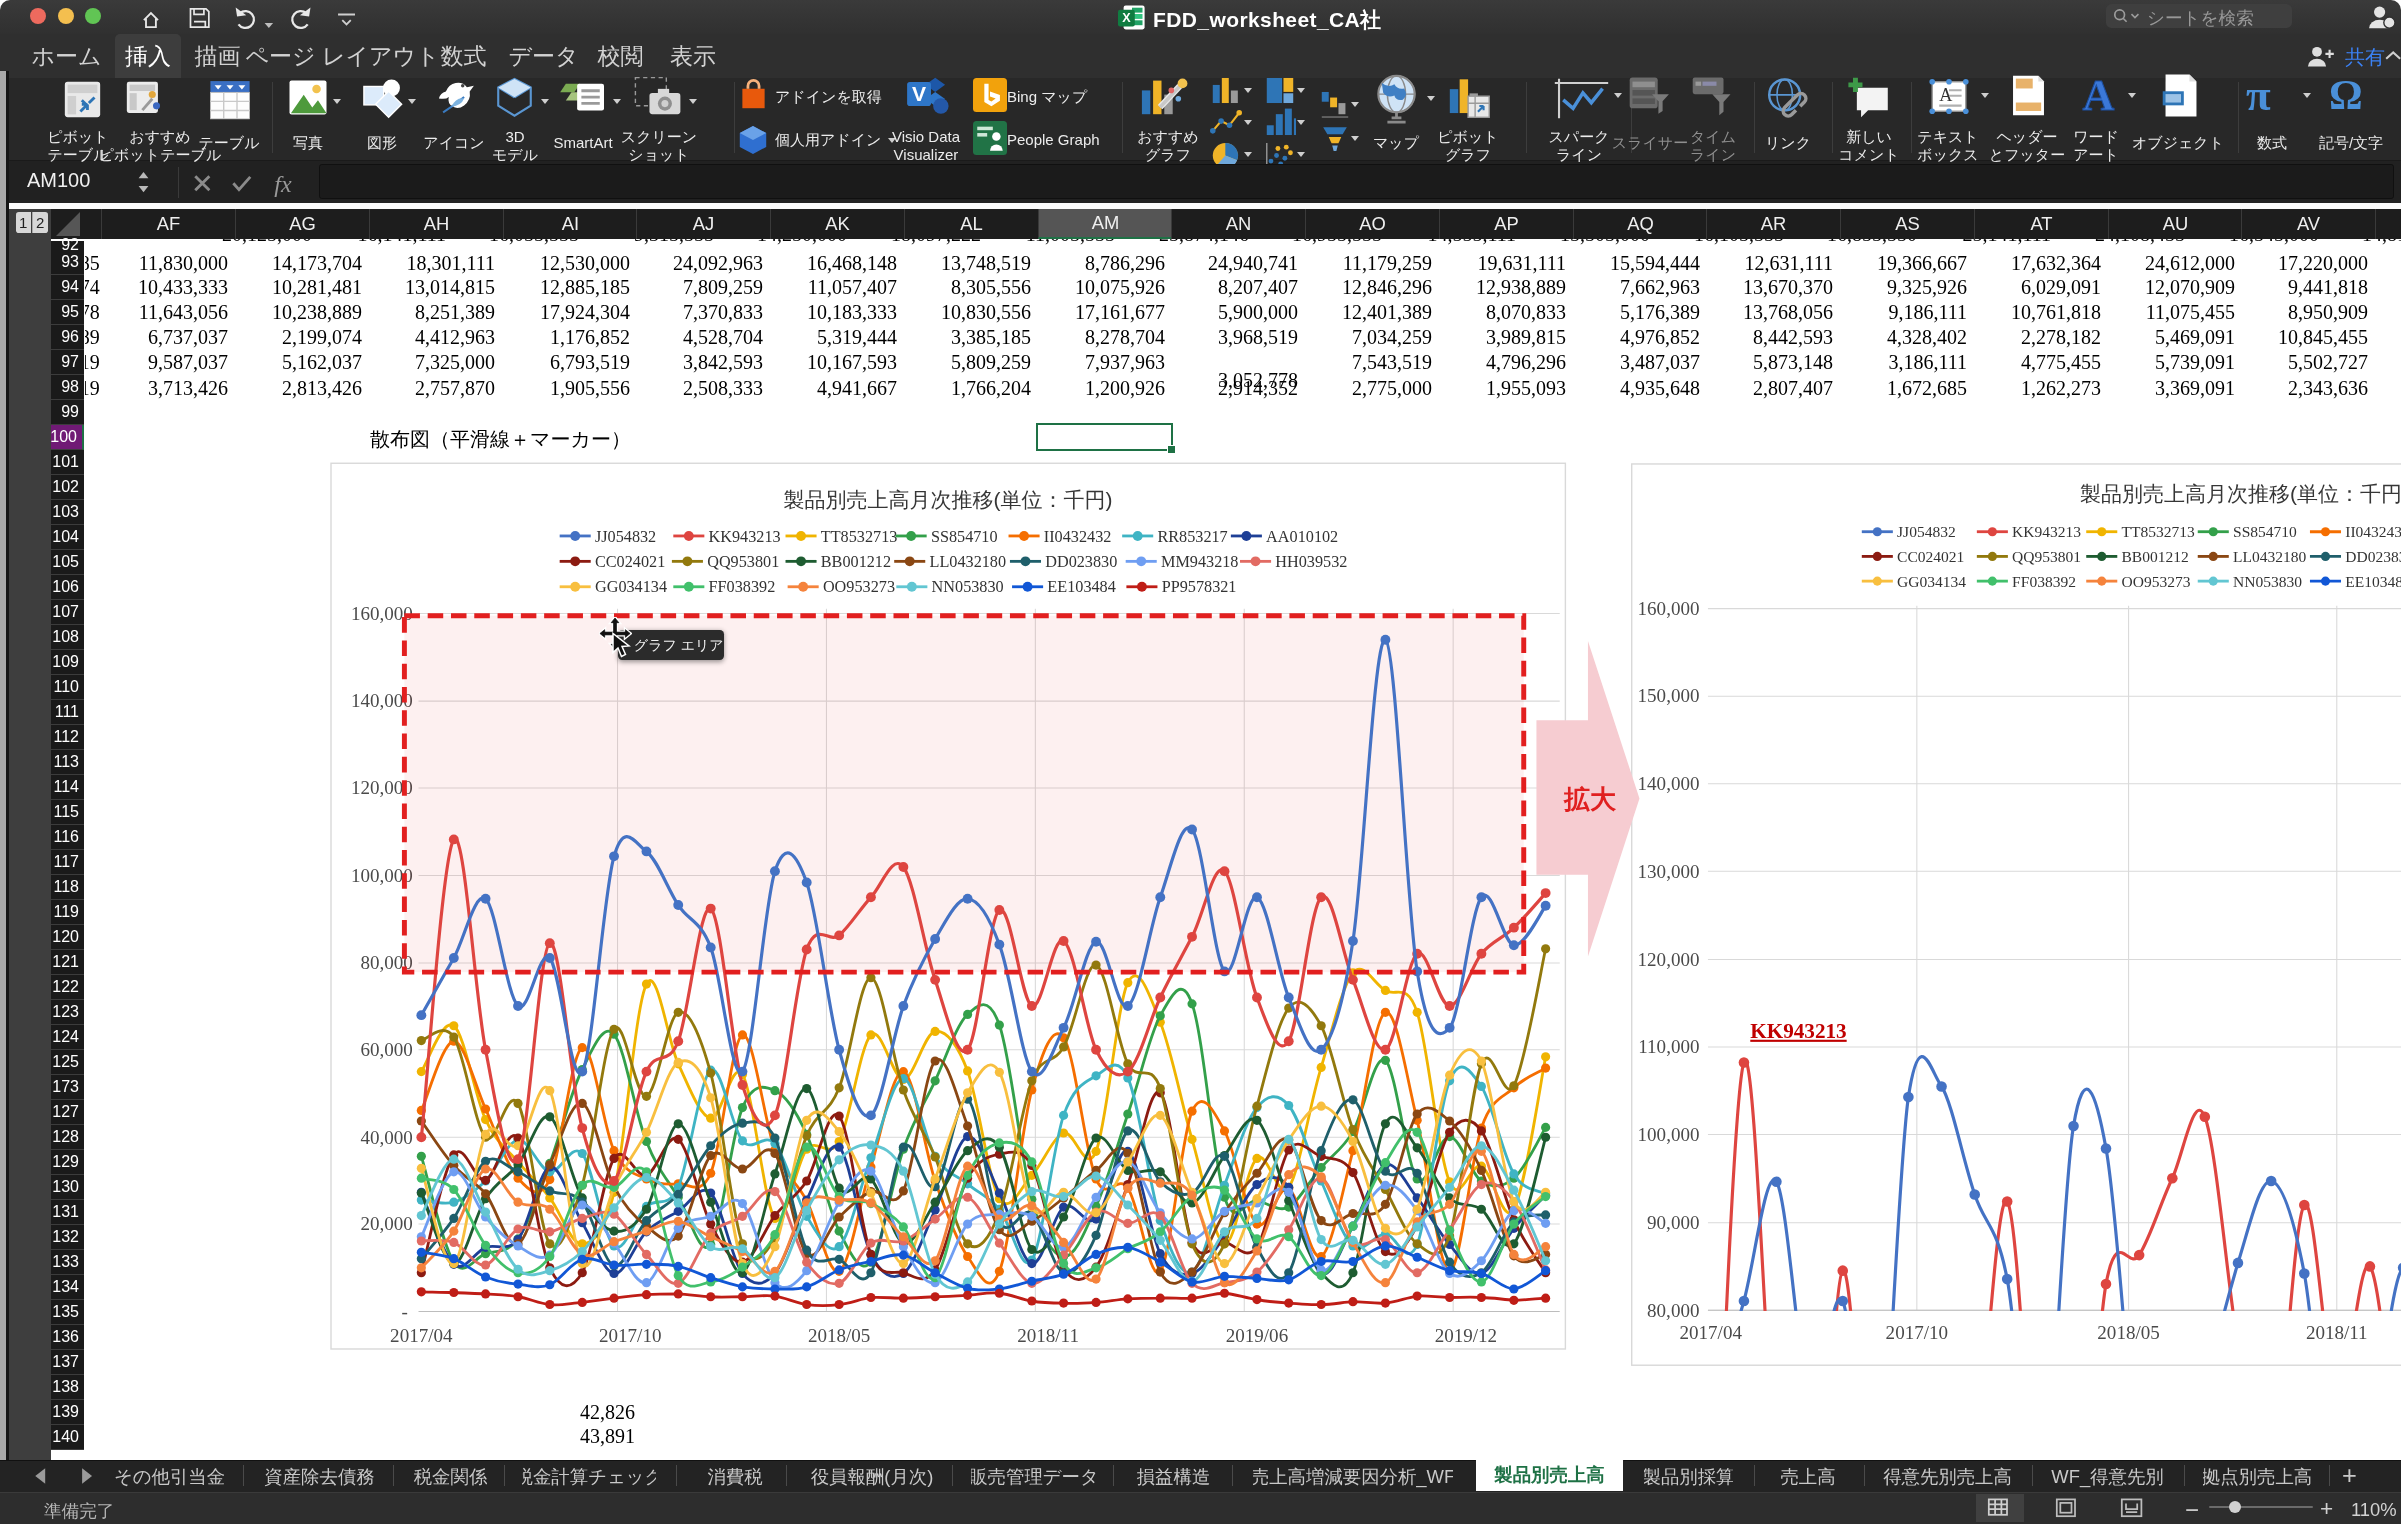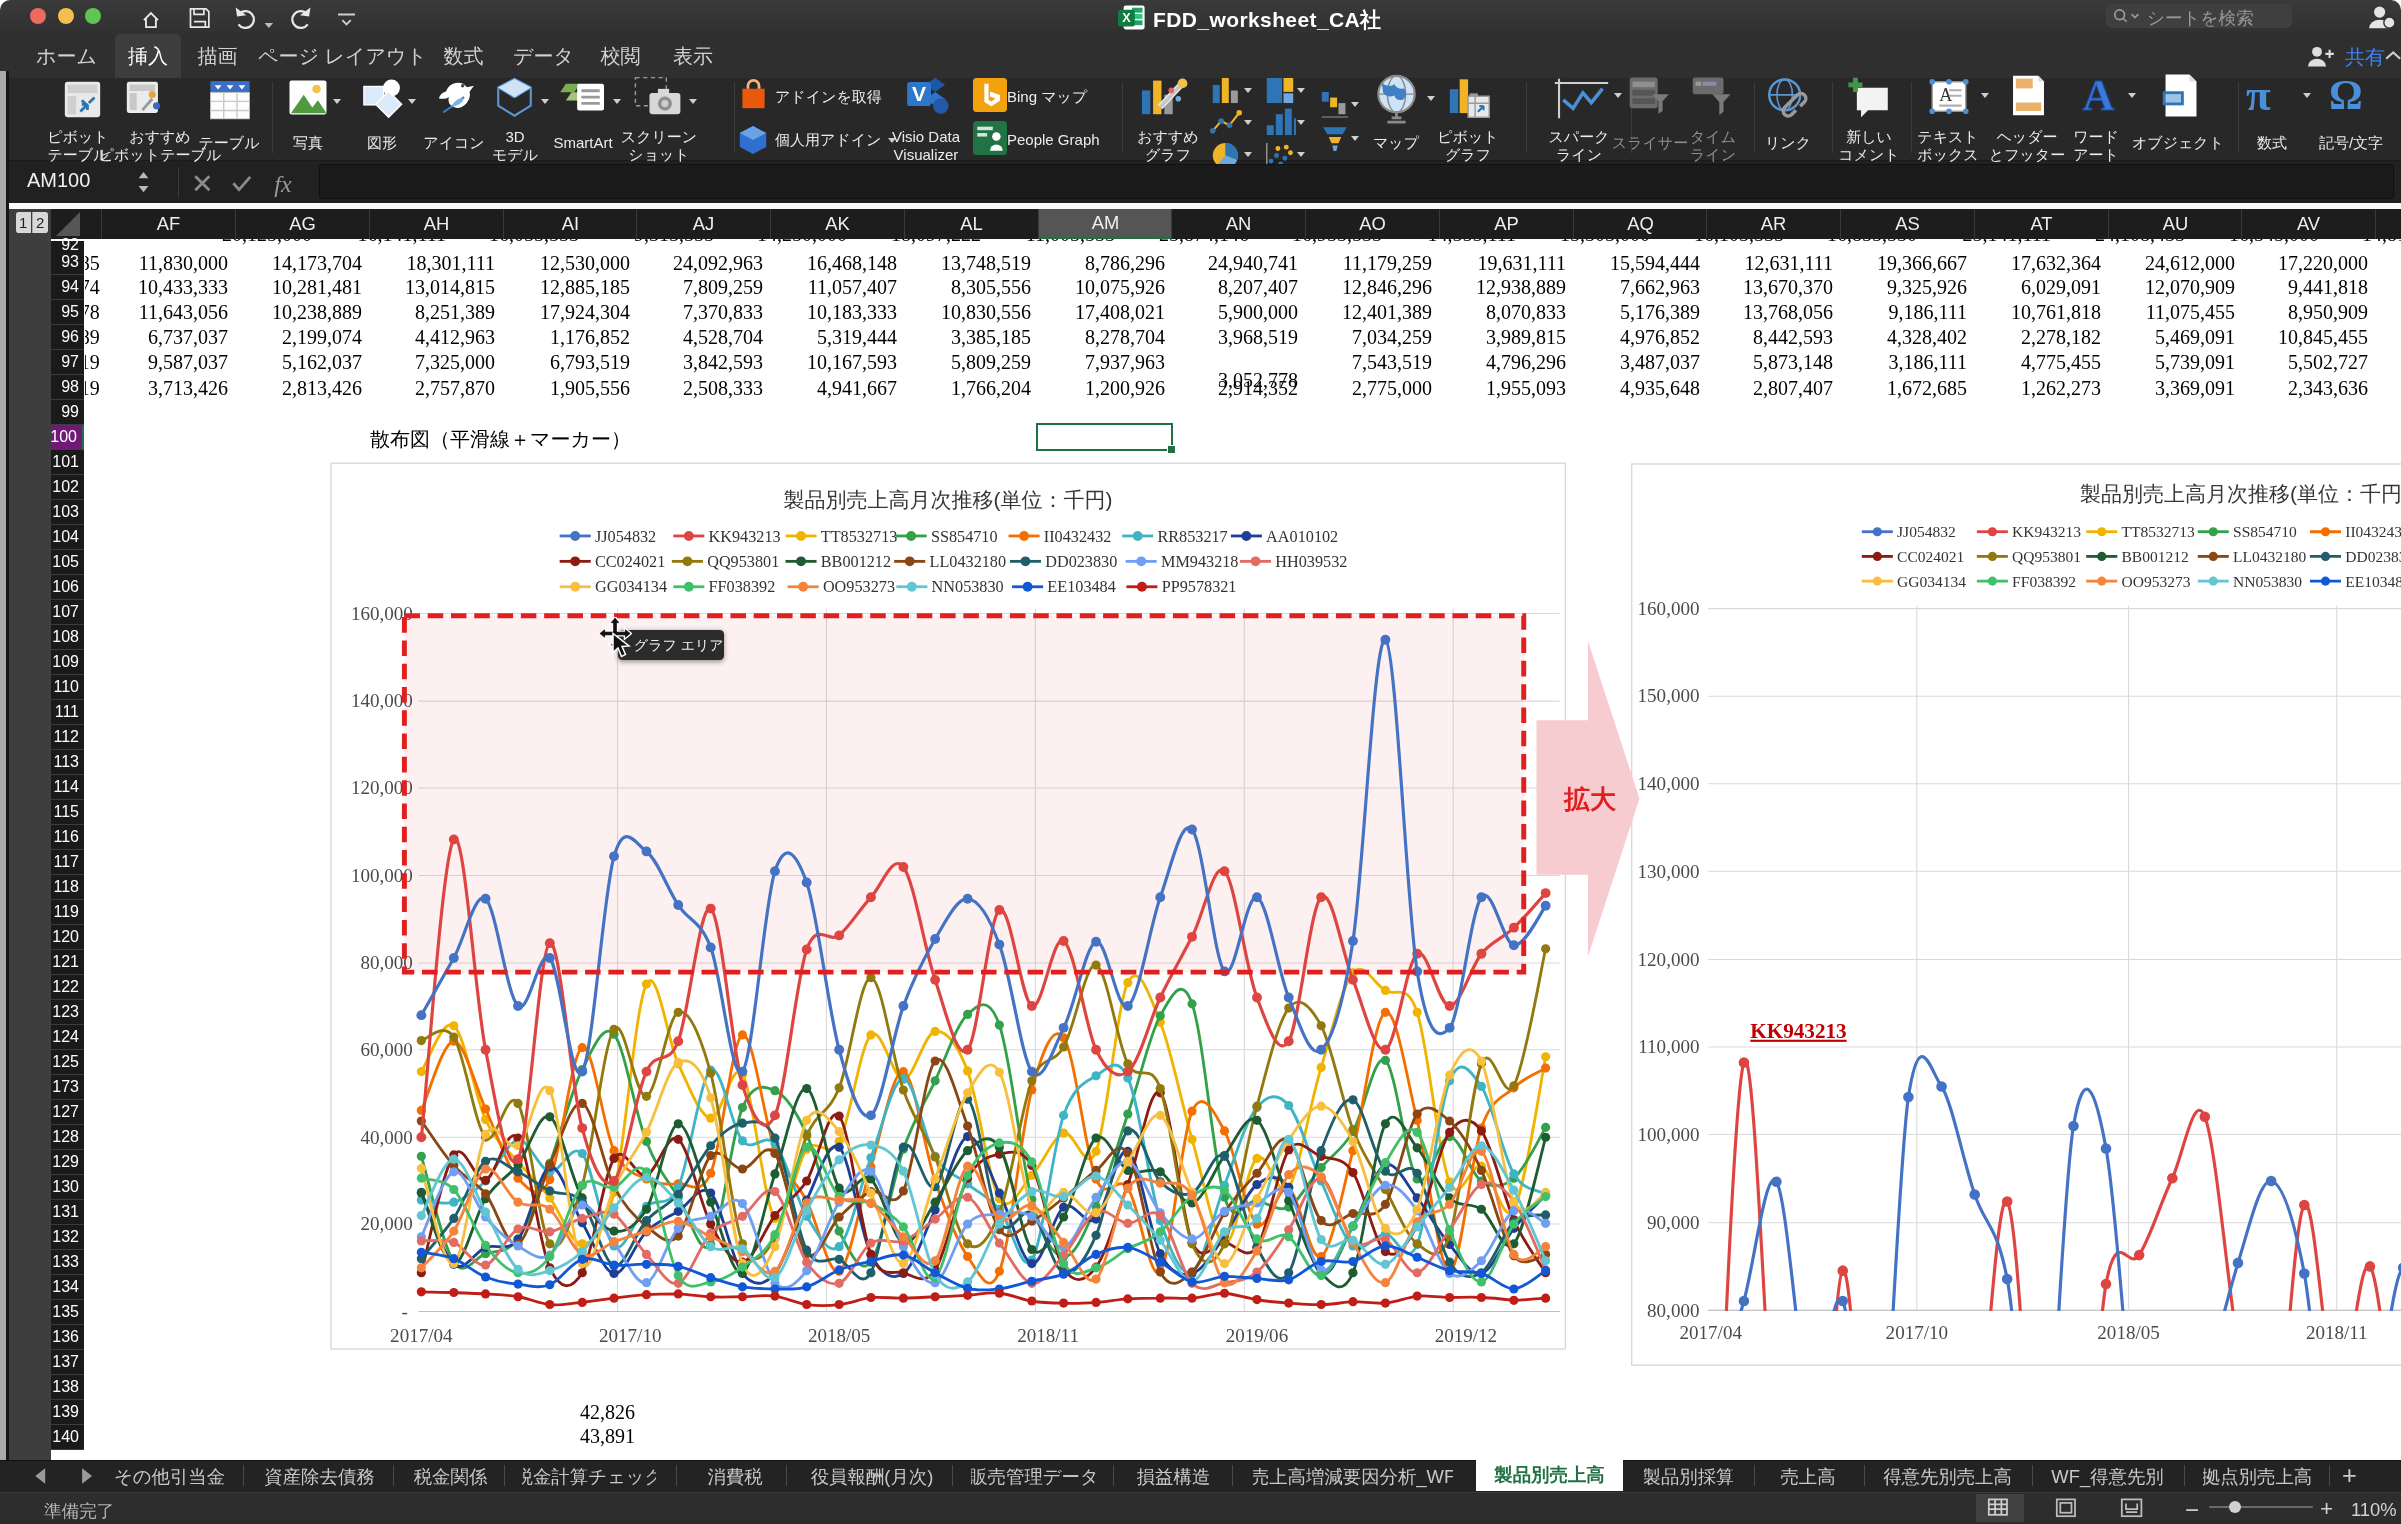--- a/index.html
+++ b/index.html
@@ -1,19 +1,19 @@
 <!DOCTYPE html>
 <html style="font-size:11.3px"><head><meta charset="utf-8"><style>
 *{margin:0;padding:0;box-sizing:border-box}
 html,body{width:2401px;height:1525px;overflow:hidden;background:#1d1d1d;font-family:"Liberation Sans",sans-serif}
 #win{position:absolute;inset:0;background:#fff}
 .abs{position:absolute}
 .bar{position:absolute;left:0;width:2401px}
 .tl{position:absolute;top:7.8px;width:16px;height:16px;border-radius:50%}
-.ttab{position:absolute;top:34px;height:44px;color:#d2d2d2;font-size:20px;display:flex;align-items:center;justify-content:center;white-space:nowrap}
+.ttab{position:absolute;top:34px;height:44px;color:#d2d2d2;font-size:23px;display:flex;align-items:center;justify-content:center;white-space:nowrap}
 .ttab.sel{background:#3d3d3d;color:#fff;border-radius:5px 5px 0 0}
 .glab{position:absolute;color:#ececec;font-size:15px;text-align:center;line-height:17.6px;white-space:nowrap}
 .glab.gray{color:#8f8f8f}
 .gdiv{position:absolute;top:160px;width:0.7px;height:71px;background:#3d3d3d}
 .dar{position:absolute;width:0;height:0;border-left:4.2px solid transparent;border-right:4.2px solid transparent;border-top:5.6px solid #cfcfcf}
 .ch{position:absolute;top:209px;height:30px;background:#1d1d1d;color:#efefef;font-size:18.4px;display:flex;align-items:center;justify-content:center;border-left:0.7px solid #3a3a3a}
 .ch.chsel{background:#555;border-bottom:2.8px solid #1e7145}
 .rh{position:absolute;left:51px;width:33px;background:#1a1a1a;color:#fff;font-size:16px;display:flex;align-items:center;justify-content:flex-end;padding-right:5px;border-bottom:0.7px solid #3c3c3c}
 .rh.rhsel{background:#701a75;border-right:2.8px solid #1e7145}
 .cell{position:absolute;height:25px;font-family:"Liberation Serif",serif;font-size:20px;color:#000;text-align:right;line-height:25px;white-space:nowrap}
@@ -503,21 +503,21 @@
     <div class="cell" style="left:1974px;top:275px;width:127px">6,029,091</div>
     <div class="cell" style="left:2108px;top:275px;width:127px">12,070,909</div>
     <div class="cell" style="left:2241px;top:275px;width:127px">9,441,818</div>
     <div class="cell" style="left:101px;top:300px;width:127px">11,643,056</div>
     <div class="cell" style="left:235px;top:300px;width:127px">10,238,889</div>
     <div class="cell" style="left:368px;top:300px;width:127px">8,251,389</div>
     <div class="cell" style="left:503px;top:300px;width:127px">17,924,304</div>
     <div class="cell" style="left:636px;top:300px;width:127px">7,370,833</div>
     <div class="cell" style="left:770px;top:300px;width:127px">10,183,333</div>
     <div class="cell" style="left:904px;top:300px;width:127px">10,830,556</div>
-    <div class="cell" style="left:1038px;top:300px;width:127px">17,408,021</div>
+    <div class="cell" style="left:1038px;top:300px;width:127px">17,161,677</div>
     <div class="cell" style="left:1171px;top:300px;width:127px">5,900,000</div>
     <div class="cell" style="left:1305px;top:300px;width:127px">12,401,389</div>
     <div class="cell" style="left:1439px;top:300px;width:127px">8,070,833</div>
     <div class="cell" style="left:1573px;top:300px;width:127px">5,176,389</div>
     <div class="cell" style="left:1706px;top:300px;width:127px">13,768,056</div>
     <div class="cell" style="left:1840px;top:300px;width:127px">9,186,111</div>
     <div class="cell" style="left:1974px;top:300px;width:127px">10,761,818</div>
     <div class="cell" style="left:2108px;top:300px;width:127px">11,075,455</div>
     <div class="cell" style="left:2241px;top:300px;width:127px">8,950,909</div>
     <div class="cell" style="left:101px;top:325px;width:127px">6,737,037</div>

